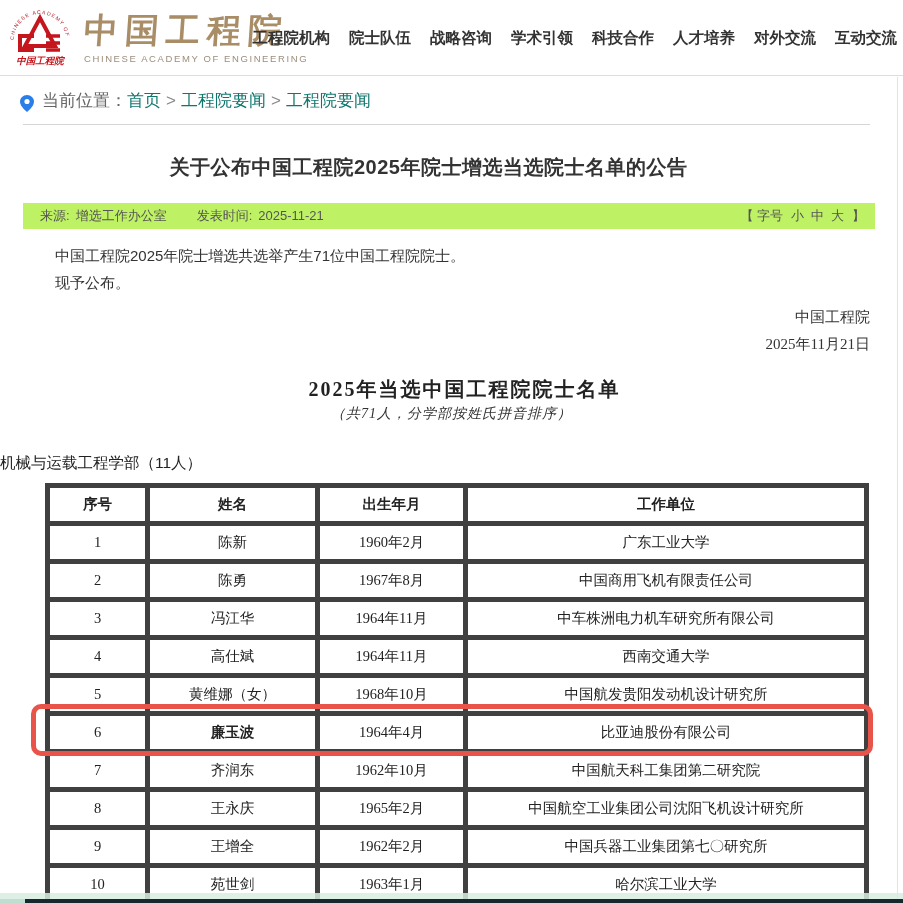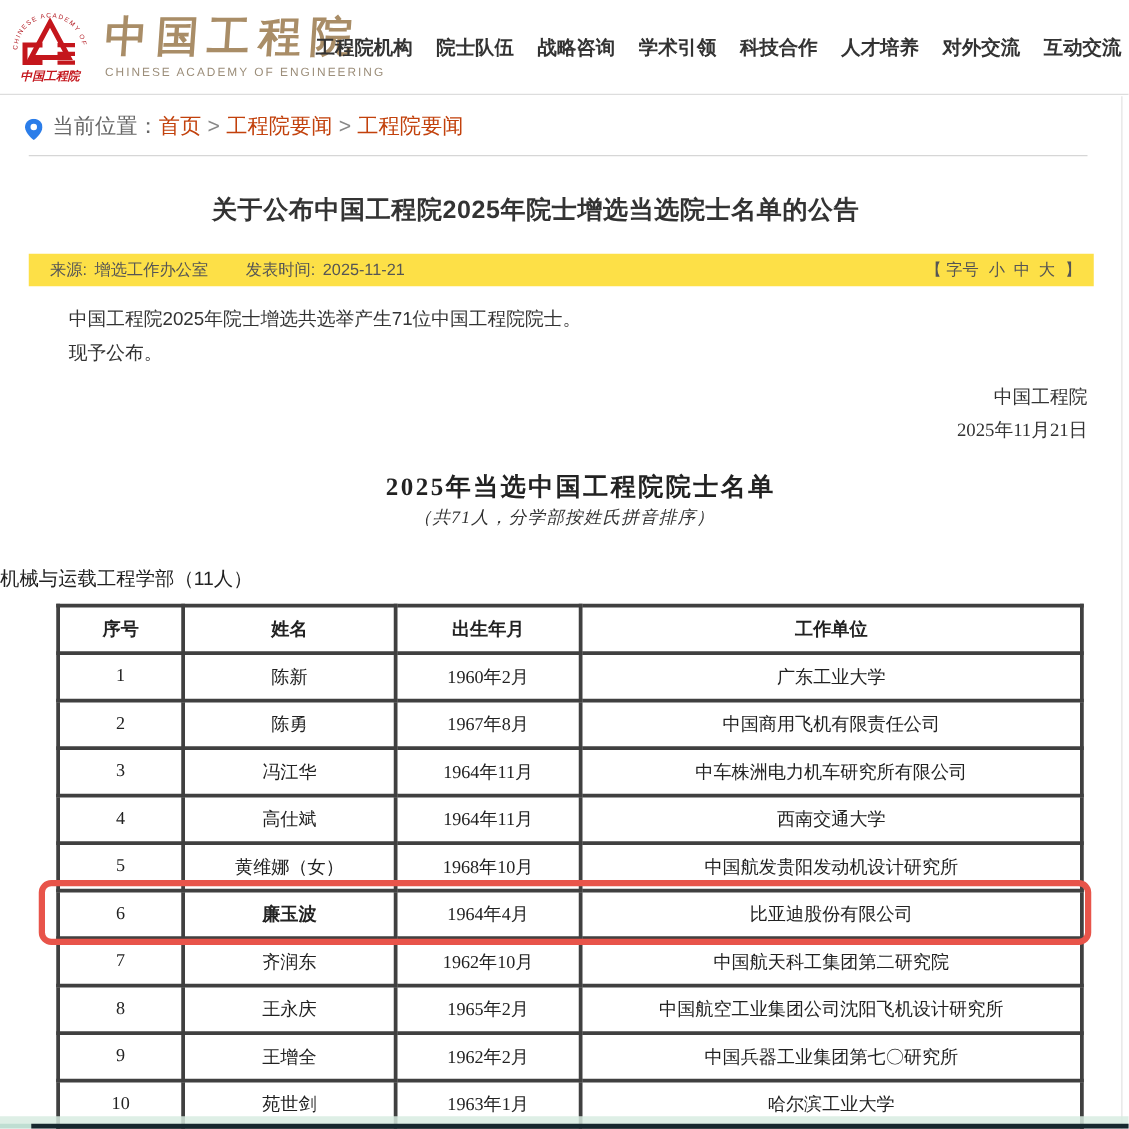--- a/index.html
+++ b/index.html
@@ -20,30 +20,30 @@
     font-size:34px; font-weight:bold; color:#a98d67; letter-spacing:7px;
     transform:skewX(-4deg); white-space:nowrap; line-height:1.1;
   }
   .brand-en { font-size:9.5px; letter-spacing:1.6px; color:#9c8e7a; margin-top:3px; white-space:nowrap; }
   .main-nav { position:absolute; right:6px; top:0; height:76px; display:flex; align-items:center; gap:19px;font-weight:bold; }
   .nav-item { font-size:15.5px; color:#333; cursor:pointer; white-space:nowrap; }
 
   
   .breadcrumb-bar { position:absolute; left:20px; top:88px; height:24px; display:flex; align-items:flex-end; font-size:17px; color:#666; }
   .pin { width:14px; height:17px; margin-right:8px; }
-  .crumb { color:#c2410c; cursor:pointer; }
+  .crumb { color:#0f766e; cursor:pointer; }
   .crumb-sep { margin:0 5px; color:#888; }
   .crumb-label { color:#666; }
   .bc-divider { position:absolute; left:23px; top:124px; width:847px; height:1px; background:#d6d6d6; }
 
   
   .article-title { position:absolute; left:0; top:154px; width:857px; text-align:center; font-size:20px; font-weight:bold; color:#333; letter-spacing:0.5px; }
   .meta-bar {
     position:absolute; left:23px; top:203px; width:852px; height:26px;
-    background:#fde047; display:flex; align-items:center; justify-content:space-between;
+    background:#bef264; display:flex; align-items:center; justify-content:space-between;
     font-size:13px; color:#555; padding:0 10px 0 17px;
   }
   .meta-left span { margin-right:6px; }
   .meta-gap { display:inline-block; width:18px; }
   .font-size-ctl { display:flex; align-items:center; gap:8px; color:#555; }
   .fs-btn { cursor:pointer; }
   .para { position:absolute; left:55px; width:800px; font-size:15px; color:#333; line-height:1.5; }
   .p1 { top:245px; }
   .p2 { top:272px; }
   .sig { position:absolute; right:33px; text-align:right; font-size:15px; color:#333; }
@@ -54,21 +54,21 @@
     font-family:"Liberation Serif","DejaVu Serif",serif; font-size:20px; font-weight:bold; color:#222; letter-spacing:2px; }
   .list-subtitle { position:absolute; left:0; top:405px; width:903px; text-align:center;
     font-family:"Liberation Serif","DejaVu Serif",serif; font-style:italic; font-size:14px; color:#333; letter-spacing:1px; }
   .section-title { position:absolute; left:0; top:453px; width:903px; 
     font-size:15.5px; font-weight:normal; color:#222; }
 
   
   .table-wrap { position:absolute; left:45px; top:483px; width:819px; }
   table.roster { border-collapse:collapse; width:819px; table-layout:fixed;
     font-family:"Liberation Serif","DejaVu Serif",serif; font-size:14.5px; color:#222; }
-  .roster th, .roster td { border:3px solid #404040; text-align:center; vertical-align:middle; height:38px; padding:0 4px; font-weight:normal; }
+  .roster th, .roster td { border:5px solid #404040; text-align:center; vertical-align:middle; height:38px; padding:0 4px; font-weight:normal; }
   .roster th { font-family:"Liberation Sans","DejaVu Sans",sans-serif; font-weight:bold; font-size:14.5px; }
   .col-no { width:100px; } .col-name { width:170px; } .col-birth { width:148px; } .col-org { width:401px; }
   .roster tr.stub-row td { height:8px; background:rgba(223,240,231,0.9); border-bottom:none; }
   .roster td.bold-name { font-weight:bold; font-family:"Liberation Sans","DejaVu Sans",sans-serif; }
 
   .highlight-box {
     position:absolute; left:-14px; top:221px; width:842px; height:52px;
     border:5px solid #e8544a; border-radius:10px; pointer-events:none; z-index:4;
   }
 

